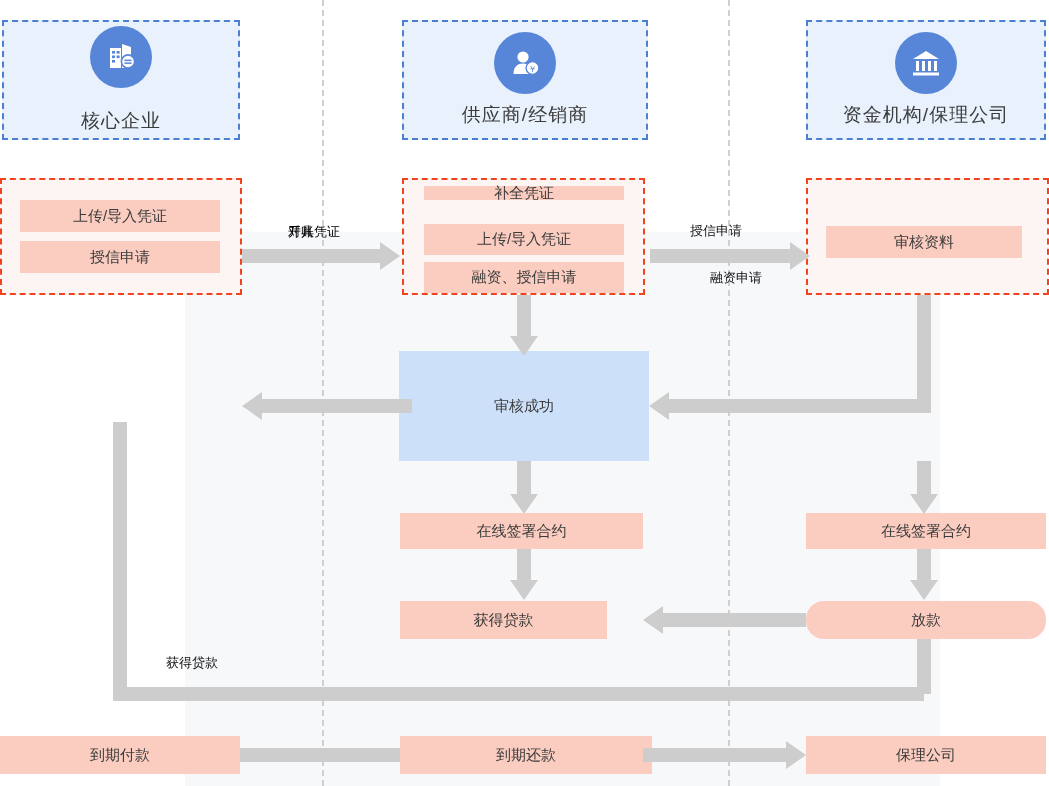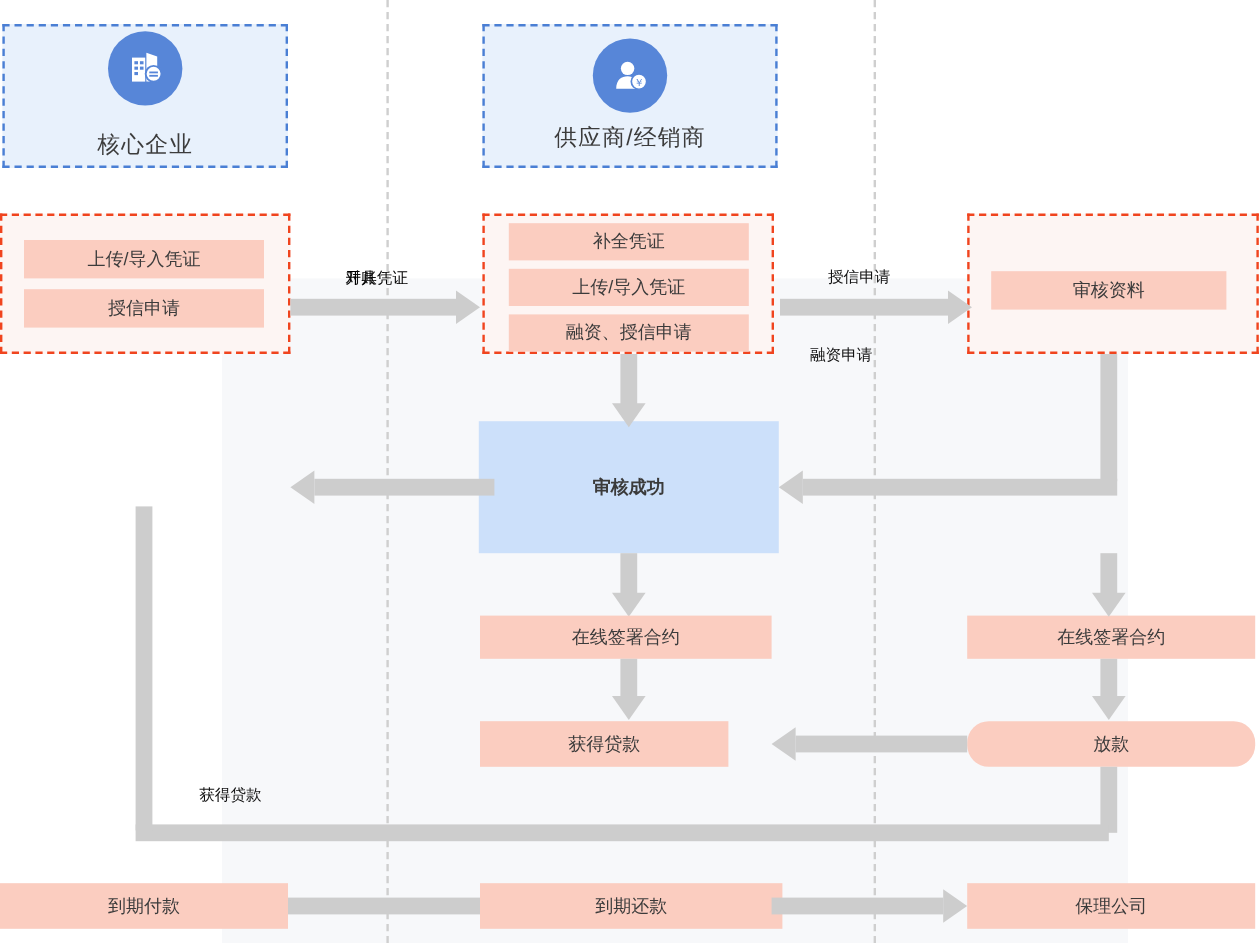--- a/index.html
+++ b/index.html
@@ -126,51 +126,64 @@
       <svg width="36" height="36" viewBox="0 0 36 36">
         <circle cx="16" cy="12" r="5.6" fill="#fff"></circle>
         <path d="M6.5 29 C6.5 21.5 11 18.6 16 18.6 C21 18.6 25.5 21.5 25.5 29 Z" fill="#fff"></path>
         <circle cx="25.5" cy="23" r="6.4" fill="#fff" stroke="#5786d8" stroke-width="1.4"></circle>
         <text x="25.5" y="26.6" font-size="8.5" fill="#5786d8" text-anchor="middle" font-family="DejaVu Sans, sans-serif">￥</text>
       </svg>
     </div>
     <div class="role-label">供应商/经销商</div>
   </div>
 
+  <div class="role-card" style="left:806px;top:20px;width:240px;height:120px;">
+    <div class="role-badge">
+      <svg width="36" height="36" viewBox="0 0 36 36">
+        <path d="M18 6 L31 14 L5 14 Z" fill="#fff"></path>
+        <rect x="8" y="16" width="3" height="10" fill="#fff"></rect>
+        <rect x="14" y="16" width="3" height="10" fill="#fff"></rect>
+        <rect x="20" y="16" width="3" height="10" fill="#fff"></rect>
+        <rect x="26" y="16" width="3" height="10" fill="#fff"></rect>
+        <rect x="5" y="27.5" width="26" height="3" fill="#fff"></rect>
+      </svg>
+    </div>
+    <div class="role-label">资金机构/保理公司</div>
+  </div>
 
   <div class="group-box" style="left:0px;top:178px;width:242px;height:117px;"></div>
   <div class="group-box" style="left:402px;top:178px;width:243px;height:117px;"></div>
   <div class="group-box" style="left:806px;top:178px;width:243px;height:117px;"></div>
 
   <div class="chip" style="left:20px;top:200px;width:200px;height:32px;">上传/导入凭证</div>
   <div class="chip" style="left:20px;top:241px;width:200px;height:32px;">授信申请</div>
 
-  <div class="chip" style="left:424px;top:186px;width:200px;height:31px;">补全凭证</div>
+  <div class="chip" style="left:424px;top:186px;width:200px;height:14px;">补全凭证</div>
   <div class="chip" style="left:424px;top:224px;width:200px;height:31px;">上传/导入凭证</div>
   <div class="chip" style="left:826px;top:226px;width:196px;height:32px;">审核资料</div>
 
   <div class="chip" style="left:424px;top:262px;width:200px;height:31px;">融资、授信申请</div>
 
   <div class="arrow-h" style="left:242px;top:249px;width:138px;"></div>
   <div class="head-right" style="left:380px;top:242px;"></div>
   <div class="edge-label" style="left:288px;top:225px;">
     <span>对账</span>
     <span class="over">开具凭证</span>
   </div>
 
   <div class="arrow-h" style="left:650px;top:249px;width:140px;"></div>
   <div class="head-right" style="left:790px;top:242px;"></div>
   <div class="edge-label" style="left:690px;top:224px;">
     <span>授信申请</span>
   </div>
-  <div class="edge-label" style="left:675px;top:271px;margin-top:18px;">
+  <div class="edge-label" style="left:710px;top:271px;">
     <span>融资申请</span>
   </div>
 
-  <div class="chip blue" style="left:399px;top:351px;width:250px;height:110px;font-weight:bold;">审核成功</div>
+  <div class="chip blue" style="left:399px;top:351px;width:250px;height:110px;">审核成功</div>
 
   <div class="arrow-v" style="left:517px;top:295px;height:42px;"></div>
   <div class="head-down" style="left:510px;top:336px;"></div>
 
   <div class="arrow-v" style="left:917px;top:295px;height:106px;"></div>
   <div class="arrow-h" style="left:669px;top:399px;width:262px;"></div>
   <div class="head-left" style="left:649px;top:392px;"></div>
 
 
   <div class="arrow-h" style="left:262px;top:399px;width:150px;"></div>

